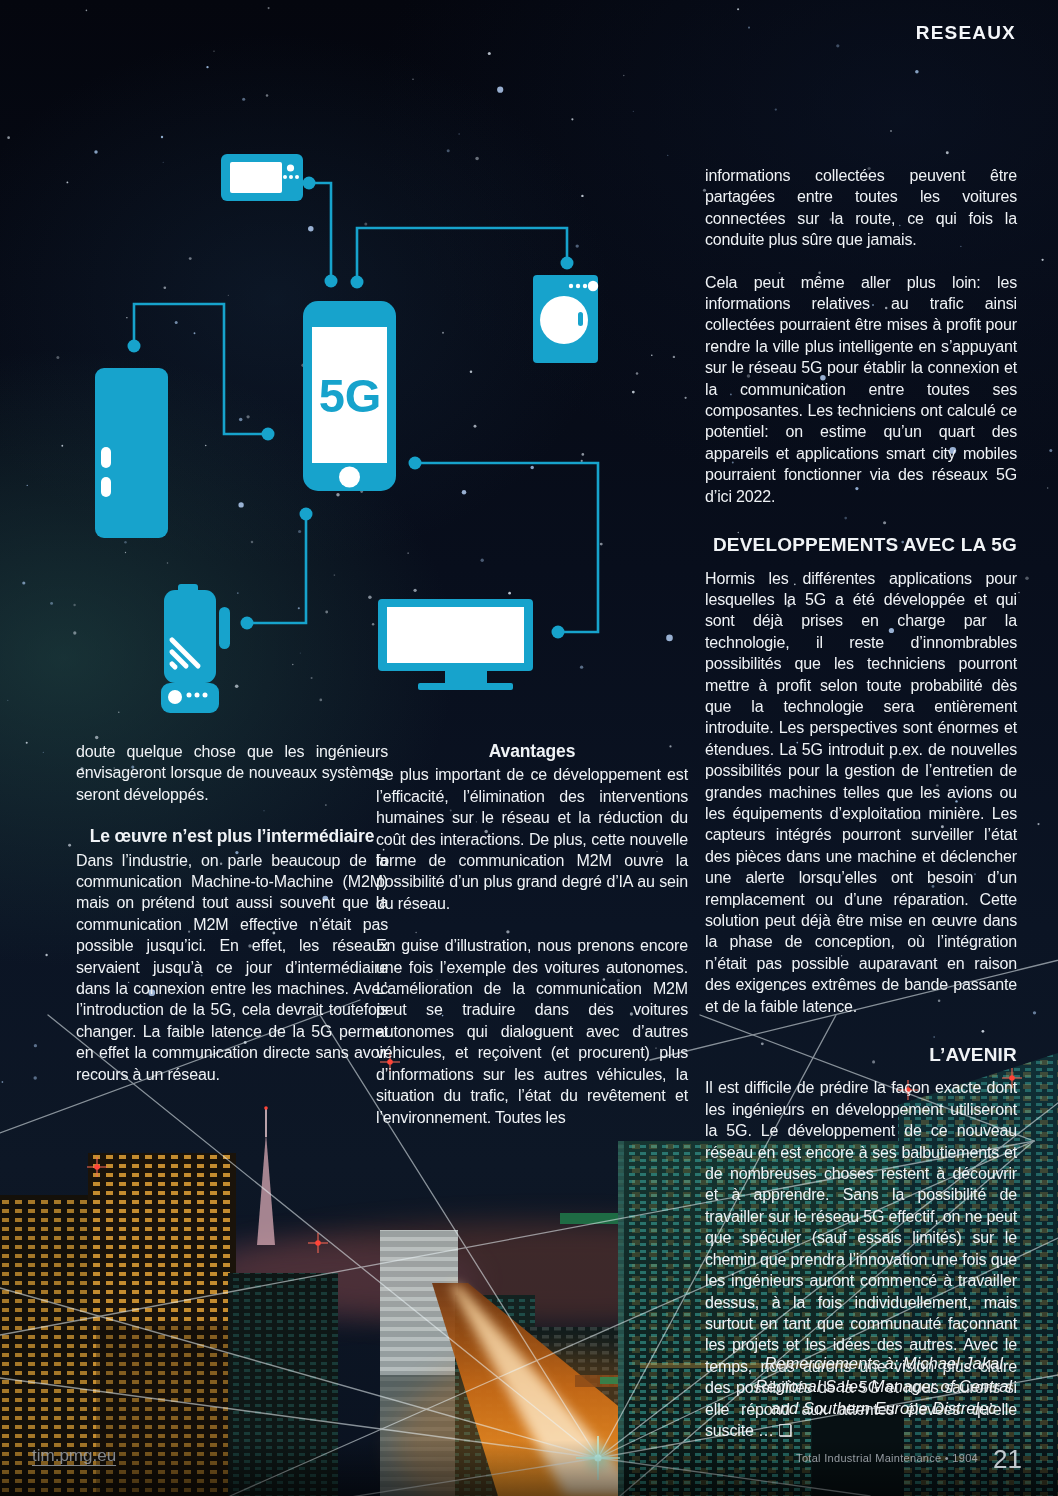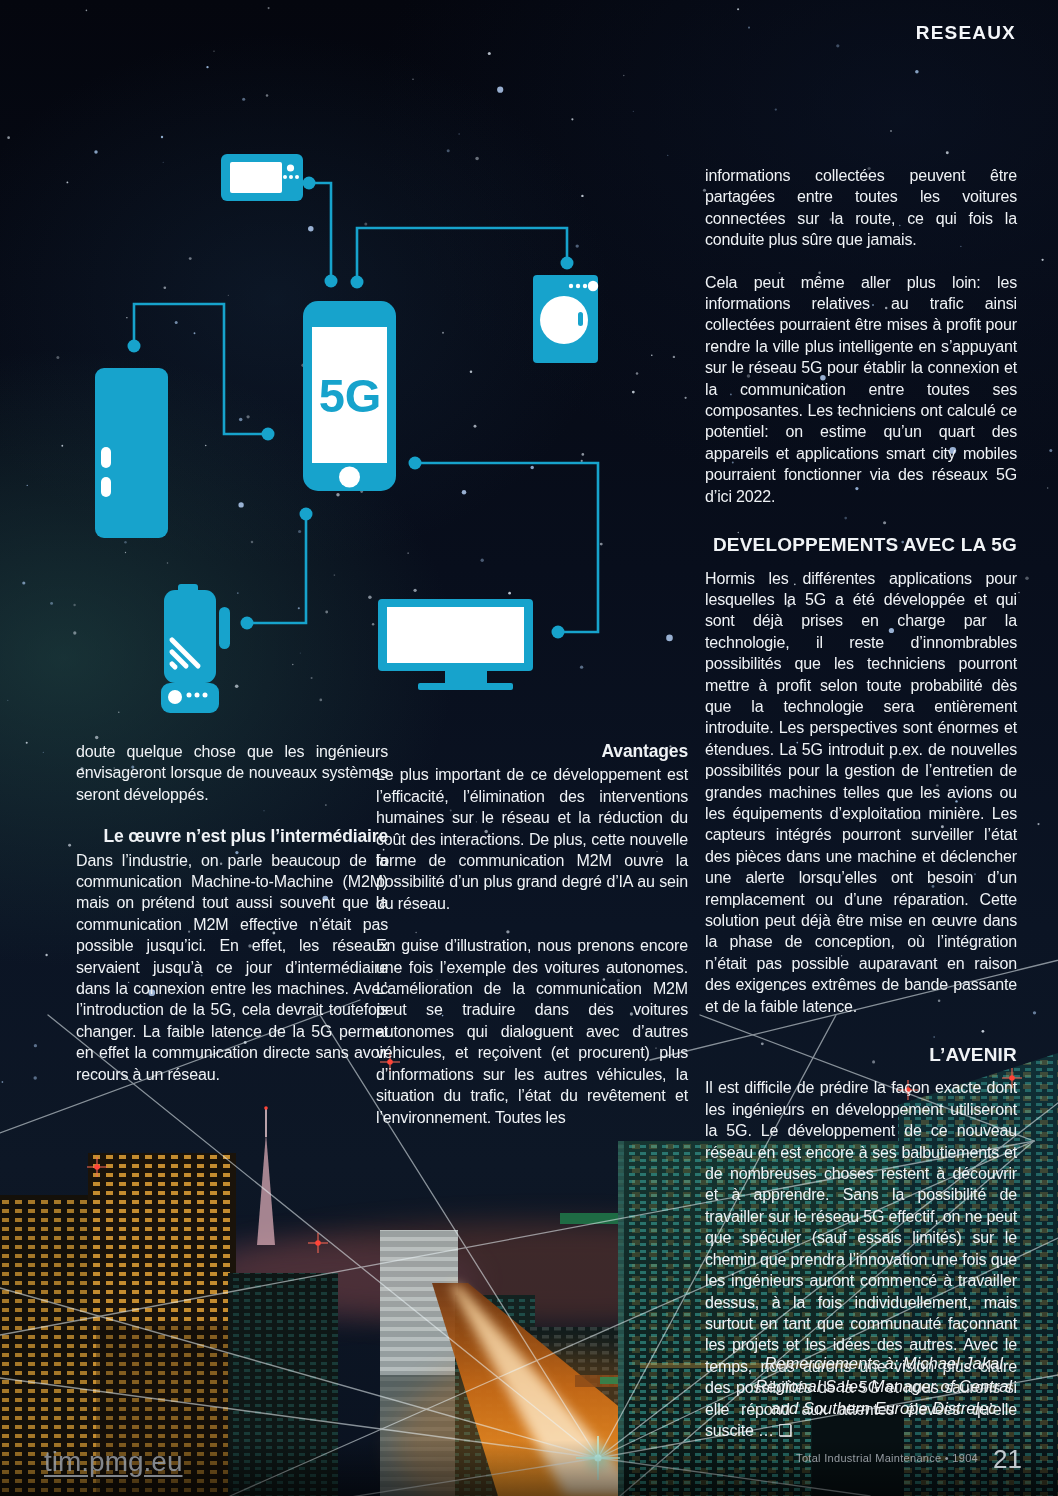--- a/index.html
+++ b/index.html
@@ -18,31 +18,31 @@
   .section-label{
     position:absolute;top:22px;right:42px;font-size:19px;font-weight:700;
     letter-spacing:1.2px;color:#f5f7fa;
     text-underline-offset:5px;text-decoration-thickness:1.5px;margin-left:28px;
   }
   
   .col{position:absolute;width:312px;font-size:16px;line-height:21.4px;
        letter-spacing:-0.15px;text-align:justify;color:#f0f3f6;}
   .col p{margin:0 0 21px 0;}
   .h2{font-size:19px;font-weight:700;letter-spacing:.2px;margin:27px 0 12px 0;text-align:right;}
-  .h3{font-size:17.5px;font-weight:700;margin:0 0 2px 0;text-align:right;}
+  .h3{font-size:17.5px;font-weight:700;margin:0 0 2px 0;text-align:center;}
   .col-left{left:44px;top:741px;}
   .col-mid{left:376px;top:741px;}
   .col-right{left:705px;top:165px;}
   
   .credits{
     position:absolute;right:46px;top:1352px;text-align:center;font-style:italic;
     font-size:16.5px;line-height:22.5px;color:#f4f6f8;text-shadow:0 1px 3px rgba(0,0,0,.5);
   }
   .site-link{
-    position:absolute;left:44px;top:1446px;font-size:28px;color:rgba(150,156,165,.85);
+    position:absolute;left:32px;top:1446px;font-size:17px;color:rgba(150,156,165,.85);
     text-decoration:underline;text-underline-offset:4px;
   }
   .magazine-name{
     position:absolute;right:80px;top:1452px;font-size:11px;color:rgba(185,190,197,.8);
     letter-spacing:.3px;
   }
   .page-number{
     position:absolute;right:36px;top:1444px;font-size:26px;color:rgba(225,230,236,.85);
   }
 </style>

